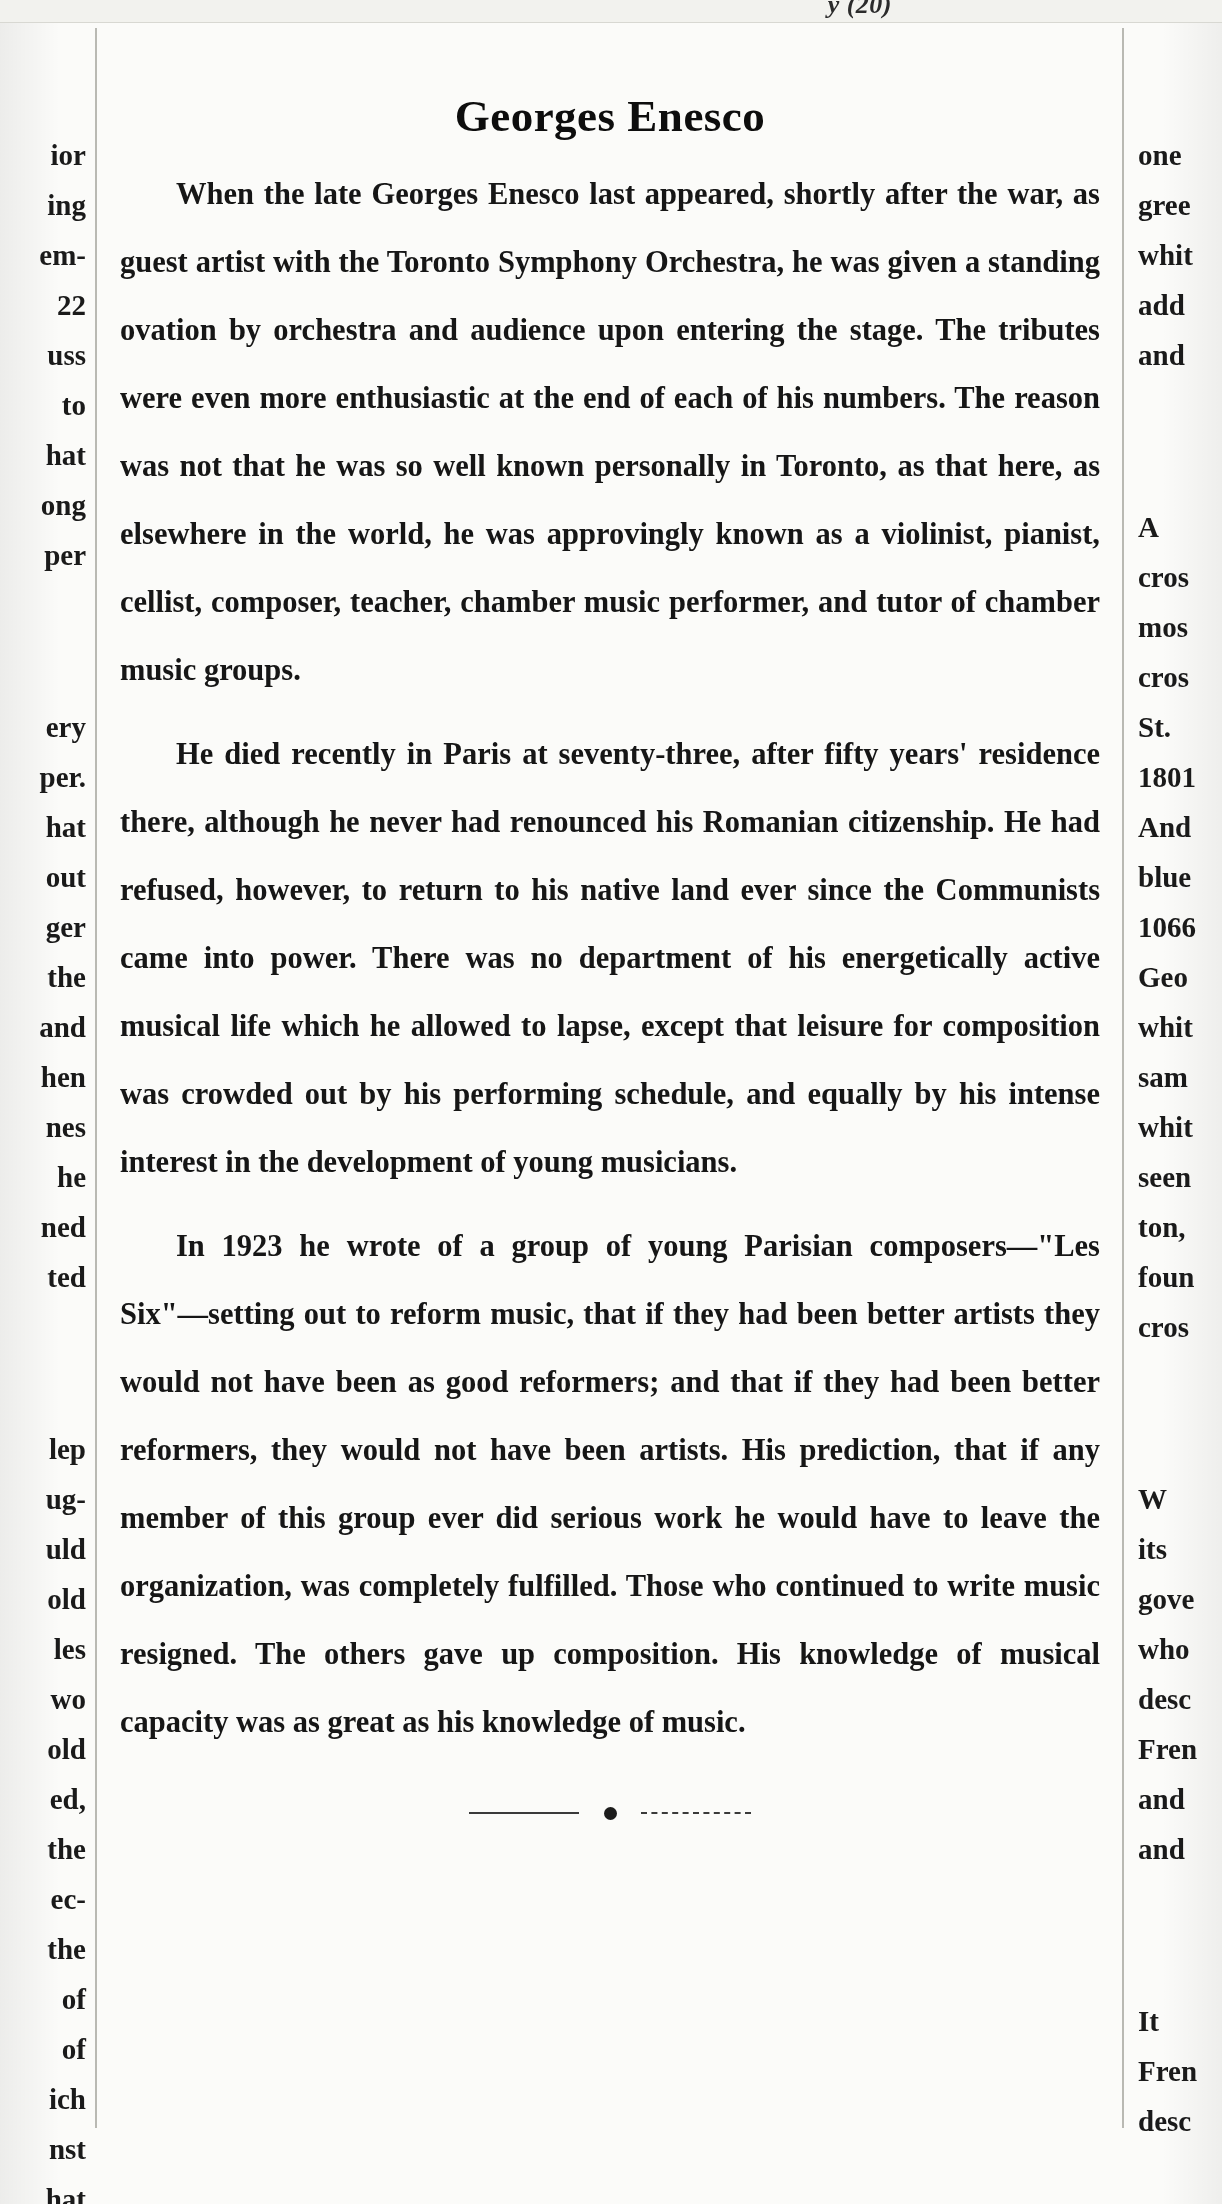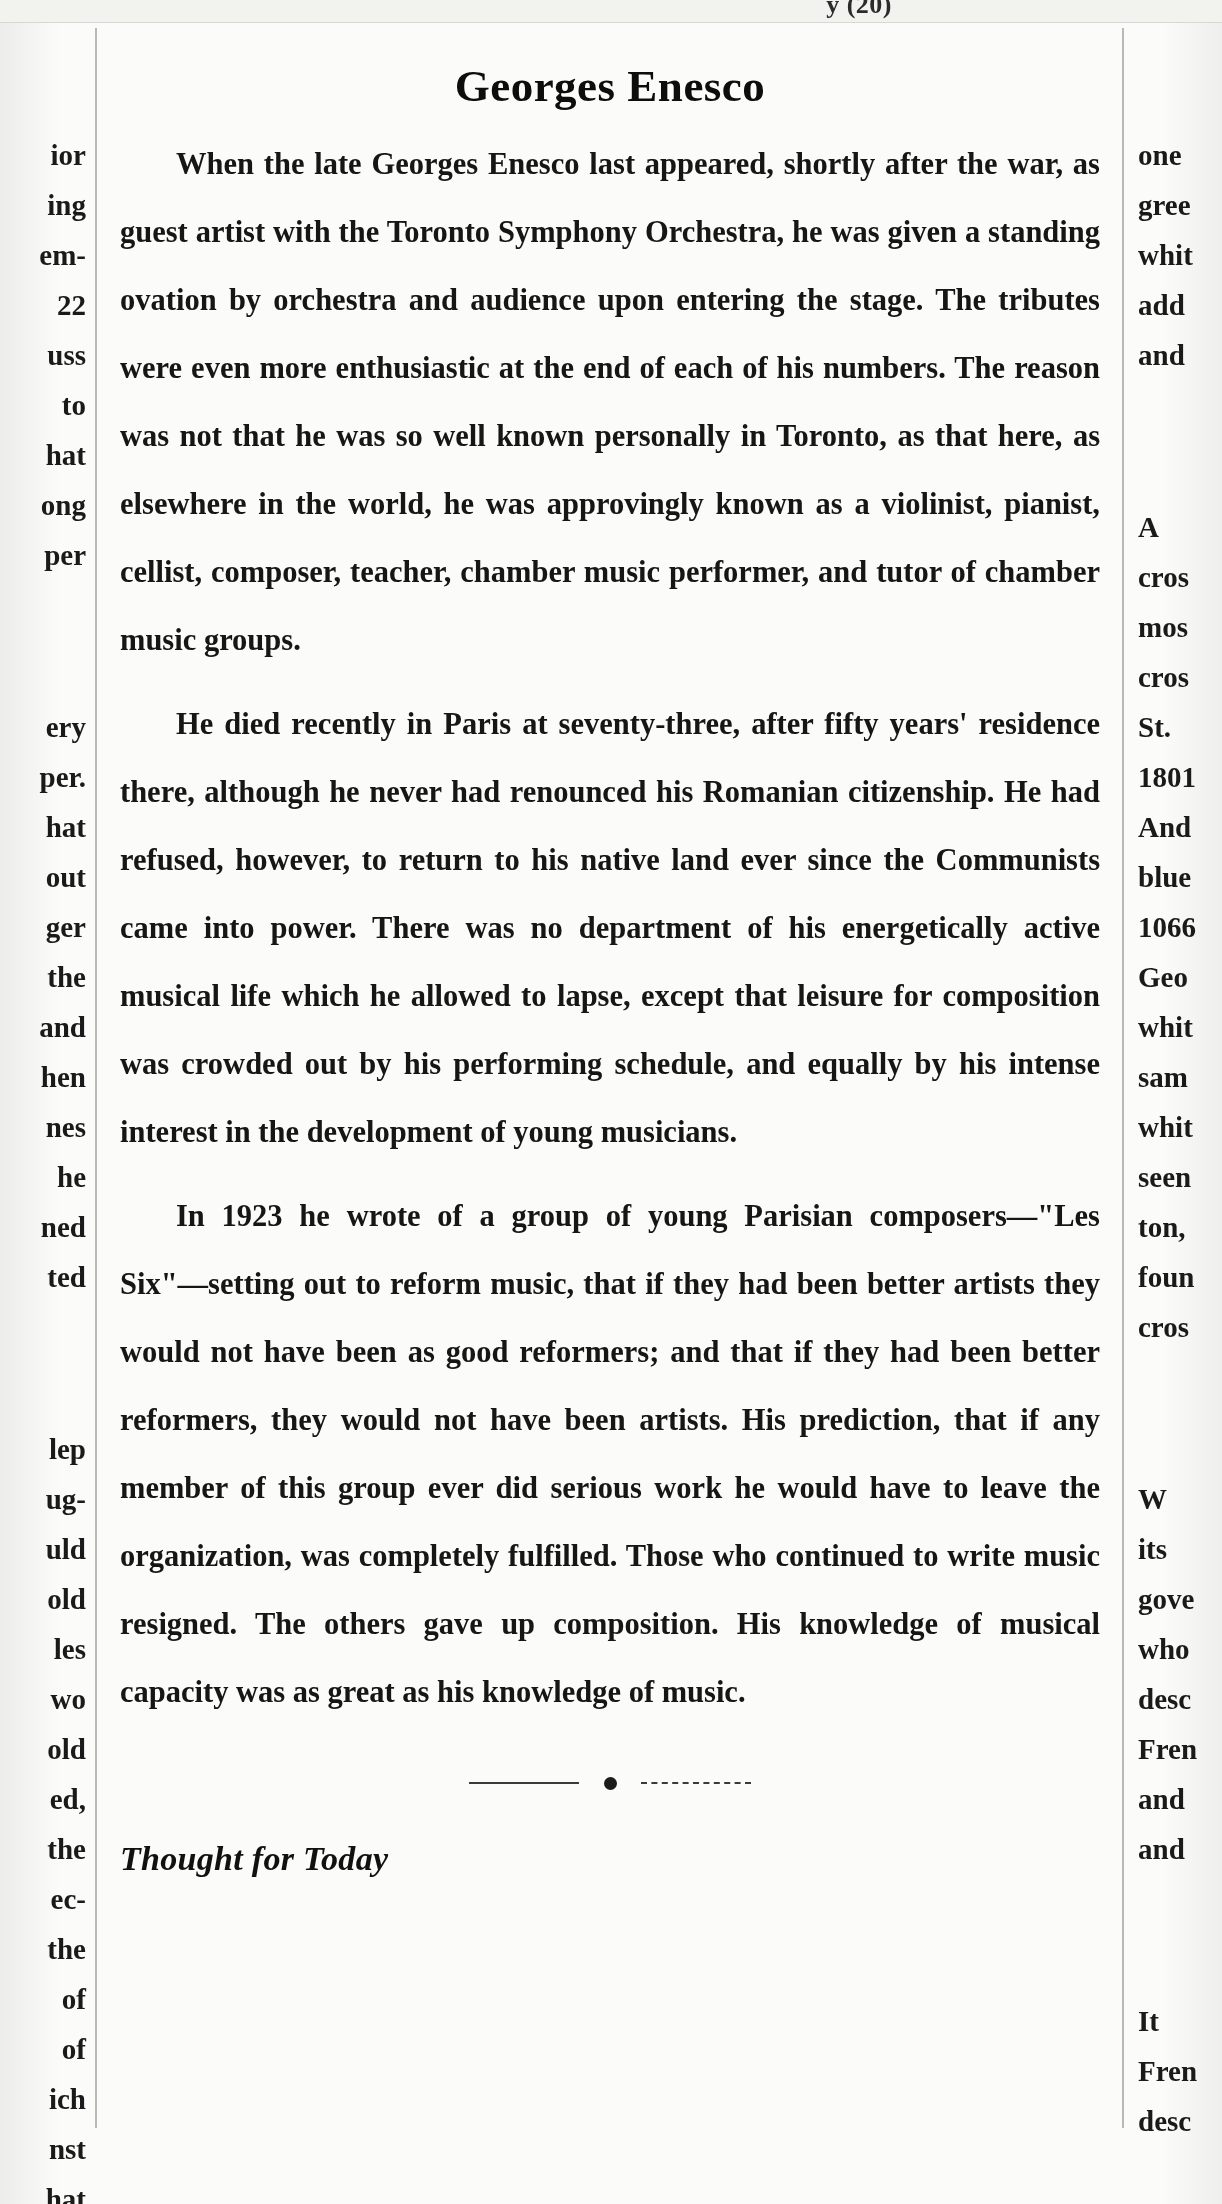--- a/index.html
+++ b/index.html
@@ -26,20 +26,21 @@
       #fbfbf9;
   }
 
   
   .top-strip {
     position: absolute;
     left: 0; top: 0;
     width: 1222px; height: 22px;
     background: #f2f2ee;
     border-bottom: 1px solid #d8d8d2;
+    font-style: italic;
   }
   .top-strip-text {
     position: absolute;
     right: 330px; top: -10px;
     font-family: "Liberation Serif", serif;
     font-weight: bold;
     font-size: 26px;
     color: #2b2b2b;
     letter-spacing: 0.5px;
     white-space: nowrap;
@@ -53,21 +54,21 @@
     height: 2100px;
     background: #b9b9b3;
   }
   .rule.left { left: 95px; }
   .rule.right { left: 1122px; }
 
   
   .col-main {
     position: absolute;
     left: 120px;
-    top: 22px;
+    top: 52px;
     width: 980px;
   }
   .headline {
     text-align: center;
     font-family: "Liberation Serif", serif;
     font-weight: bold;
     font-size: 45px;
     letter-spacing: 0.5px;
     color: #0d0d0d;
     margin: 38px 0 18px 0;
@@ -213,21 +214,20 @@
       <p>He died recently in Paris at seventy-three, after fifty years' residence there, although he never had renounced his Romanian citizenship. He had refused, however, to return to his native land ever since the Communists came into power. There was no department of his energetically active musical life which he allowed to lapse, except that leisure for composition was crowded out by his performing schedule, and equally by his intense interest in the development of young musicians.</p>
       <p>In 1923 he wrote of a group of young Parisian composers—"Les Six"—setting out to reform music, that if they had been better artists they would not have been as good reformers; and that if they had been better reformers, they would not have been artists. His prediction, that if any member of this group ever did serious work he would have to leave the organization, was completely fulfilled. Those who continued to write music resigned. The others gave up composition. His knowledge of musical capacity was as great as his knowledge of music.</p>
     </div>
 
     <div class="dinkus">
       <span class="dash"></span>
       <span class="dot"></span>
       <span class="dash dotted"></span>
     </div>
 
-    <div class="subhead">Thought for Today</div>
   </div>
 
   <div class="col-side col-right">
     <div class="blk">one
 gree
 whit
 add
 and</div>
     <div class="blk">A
 cros

